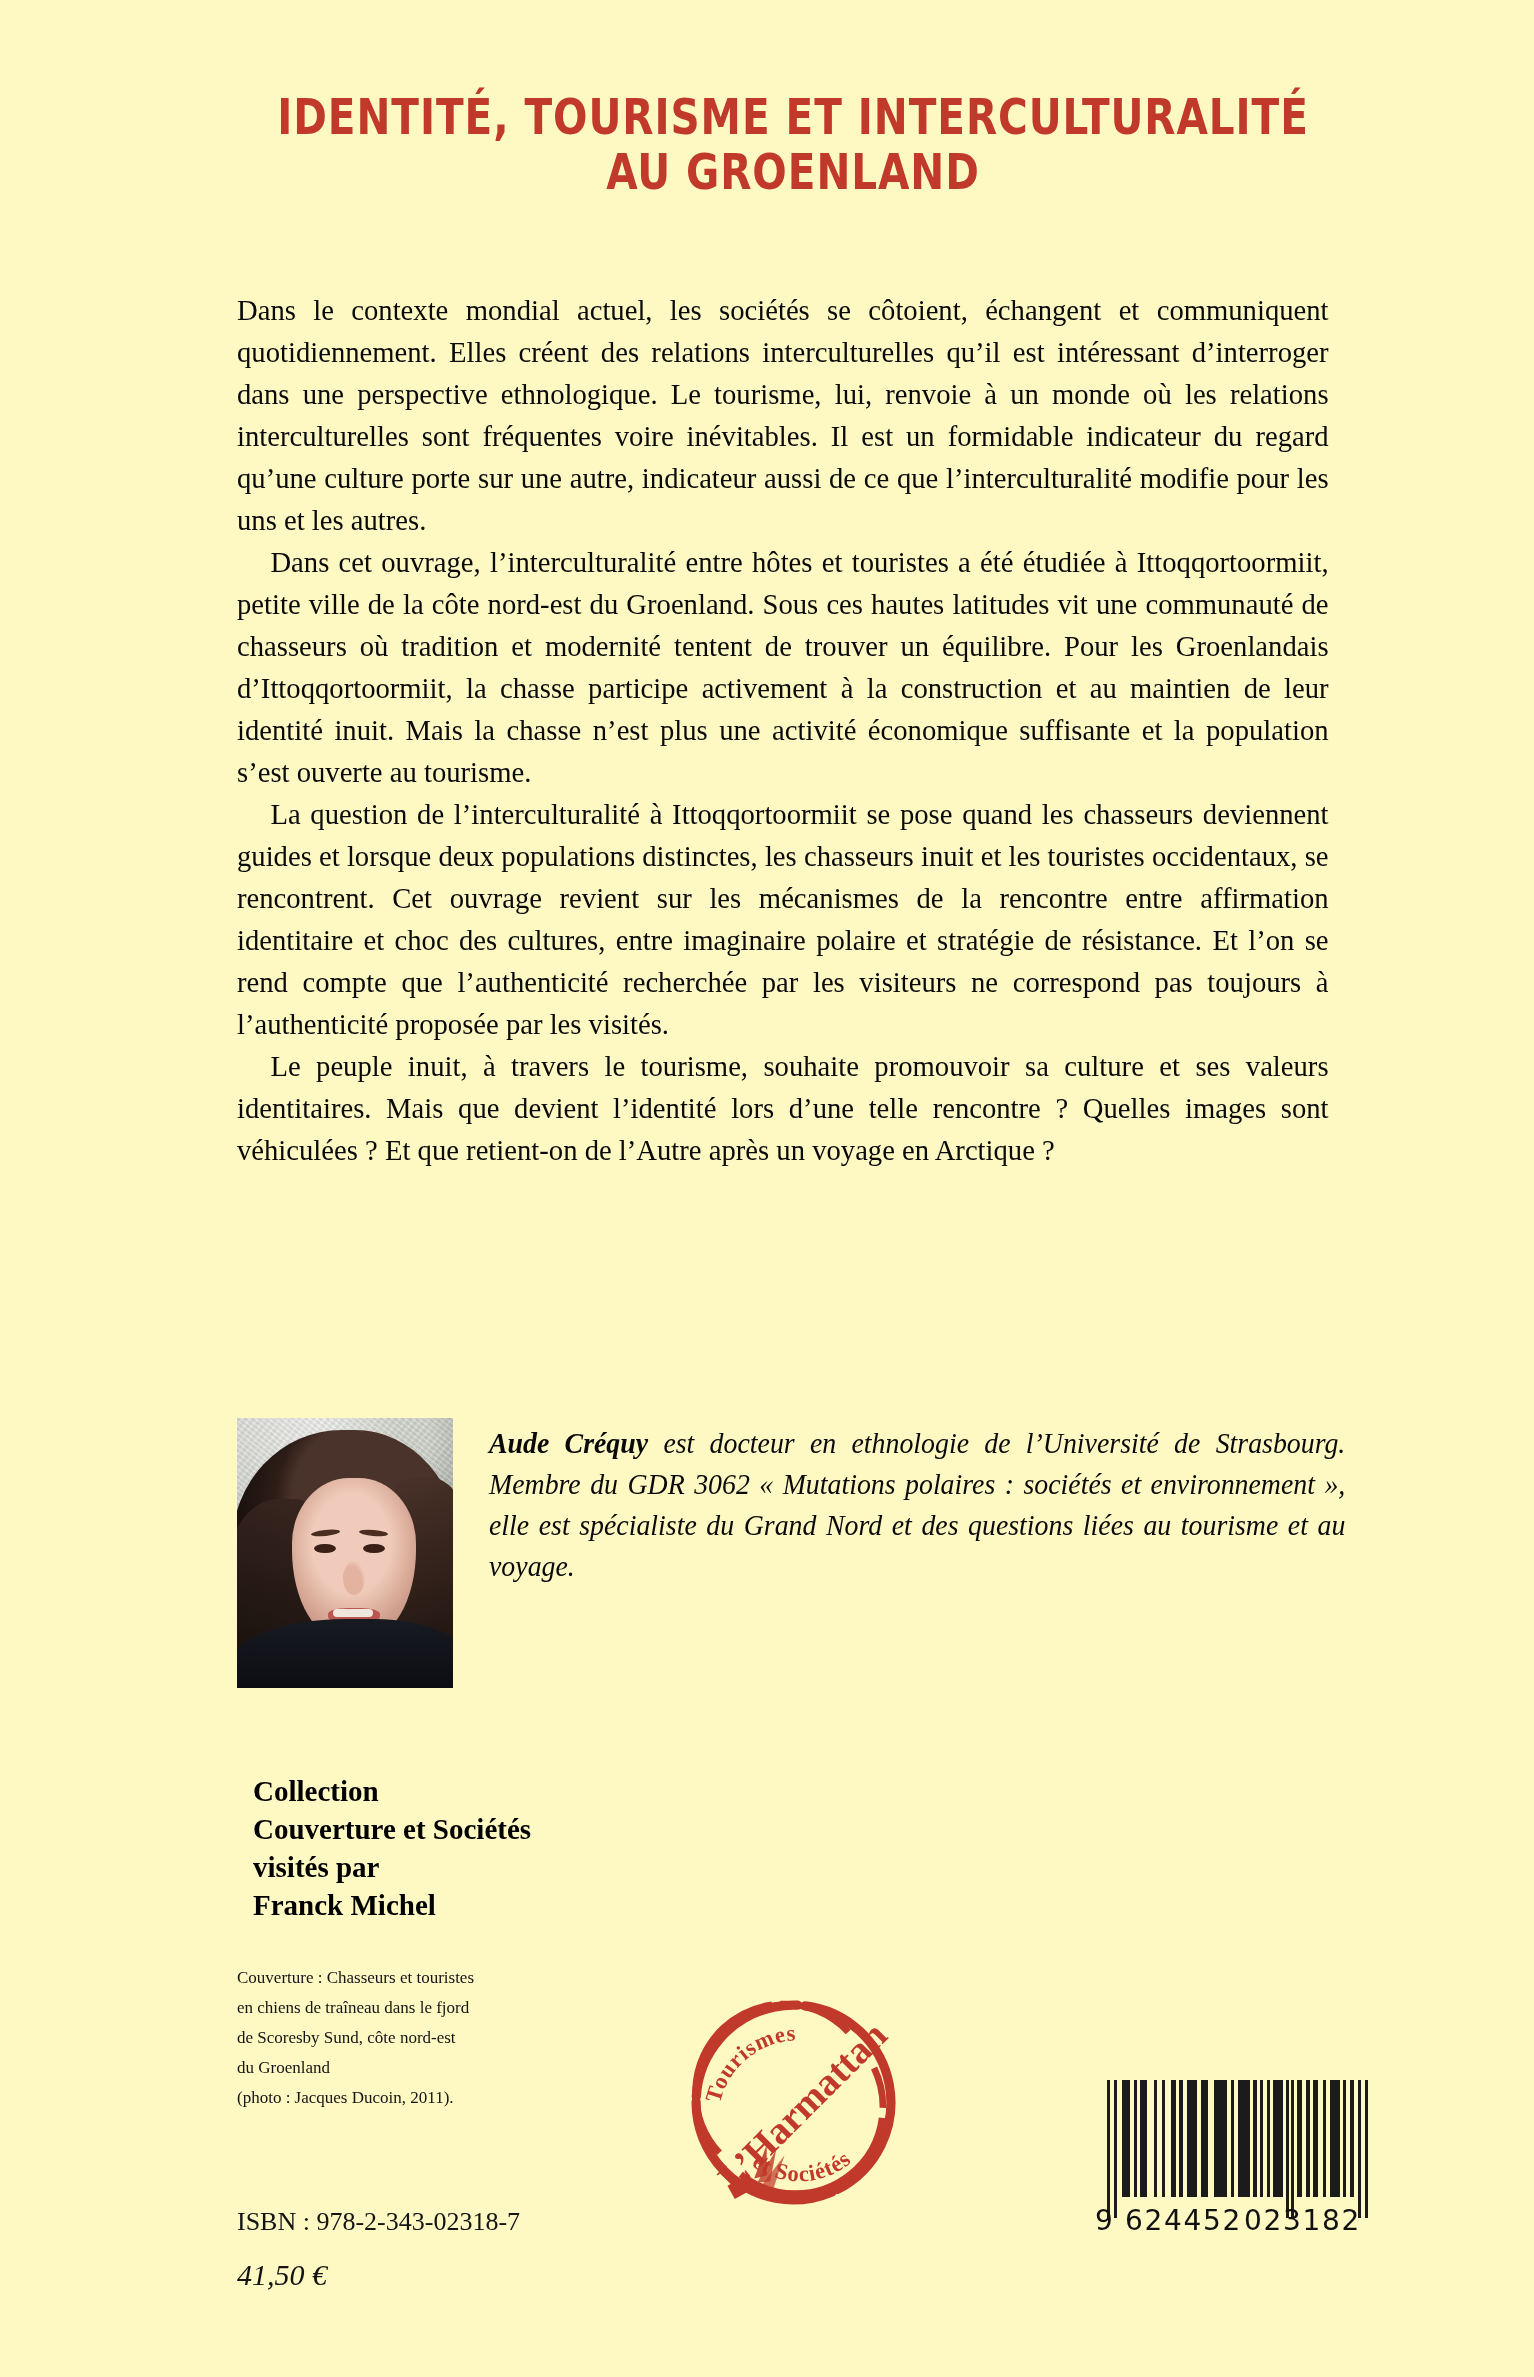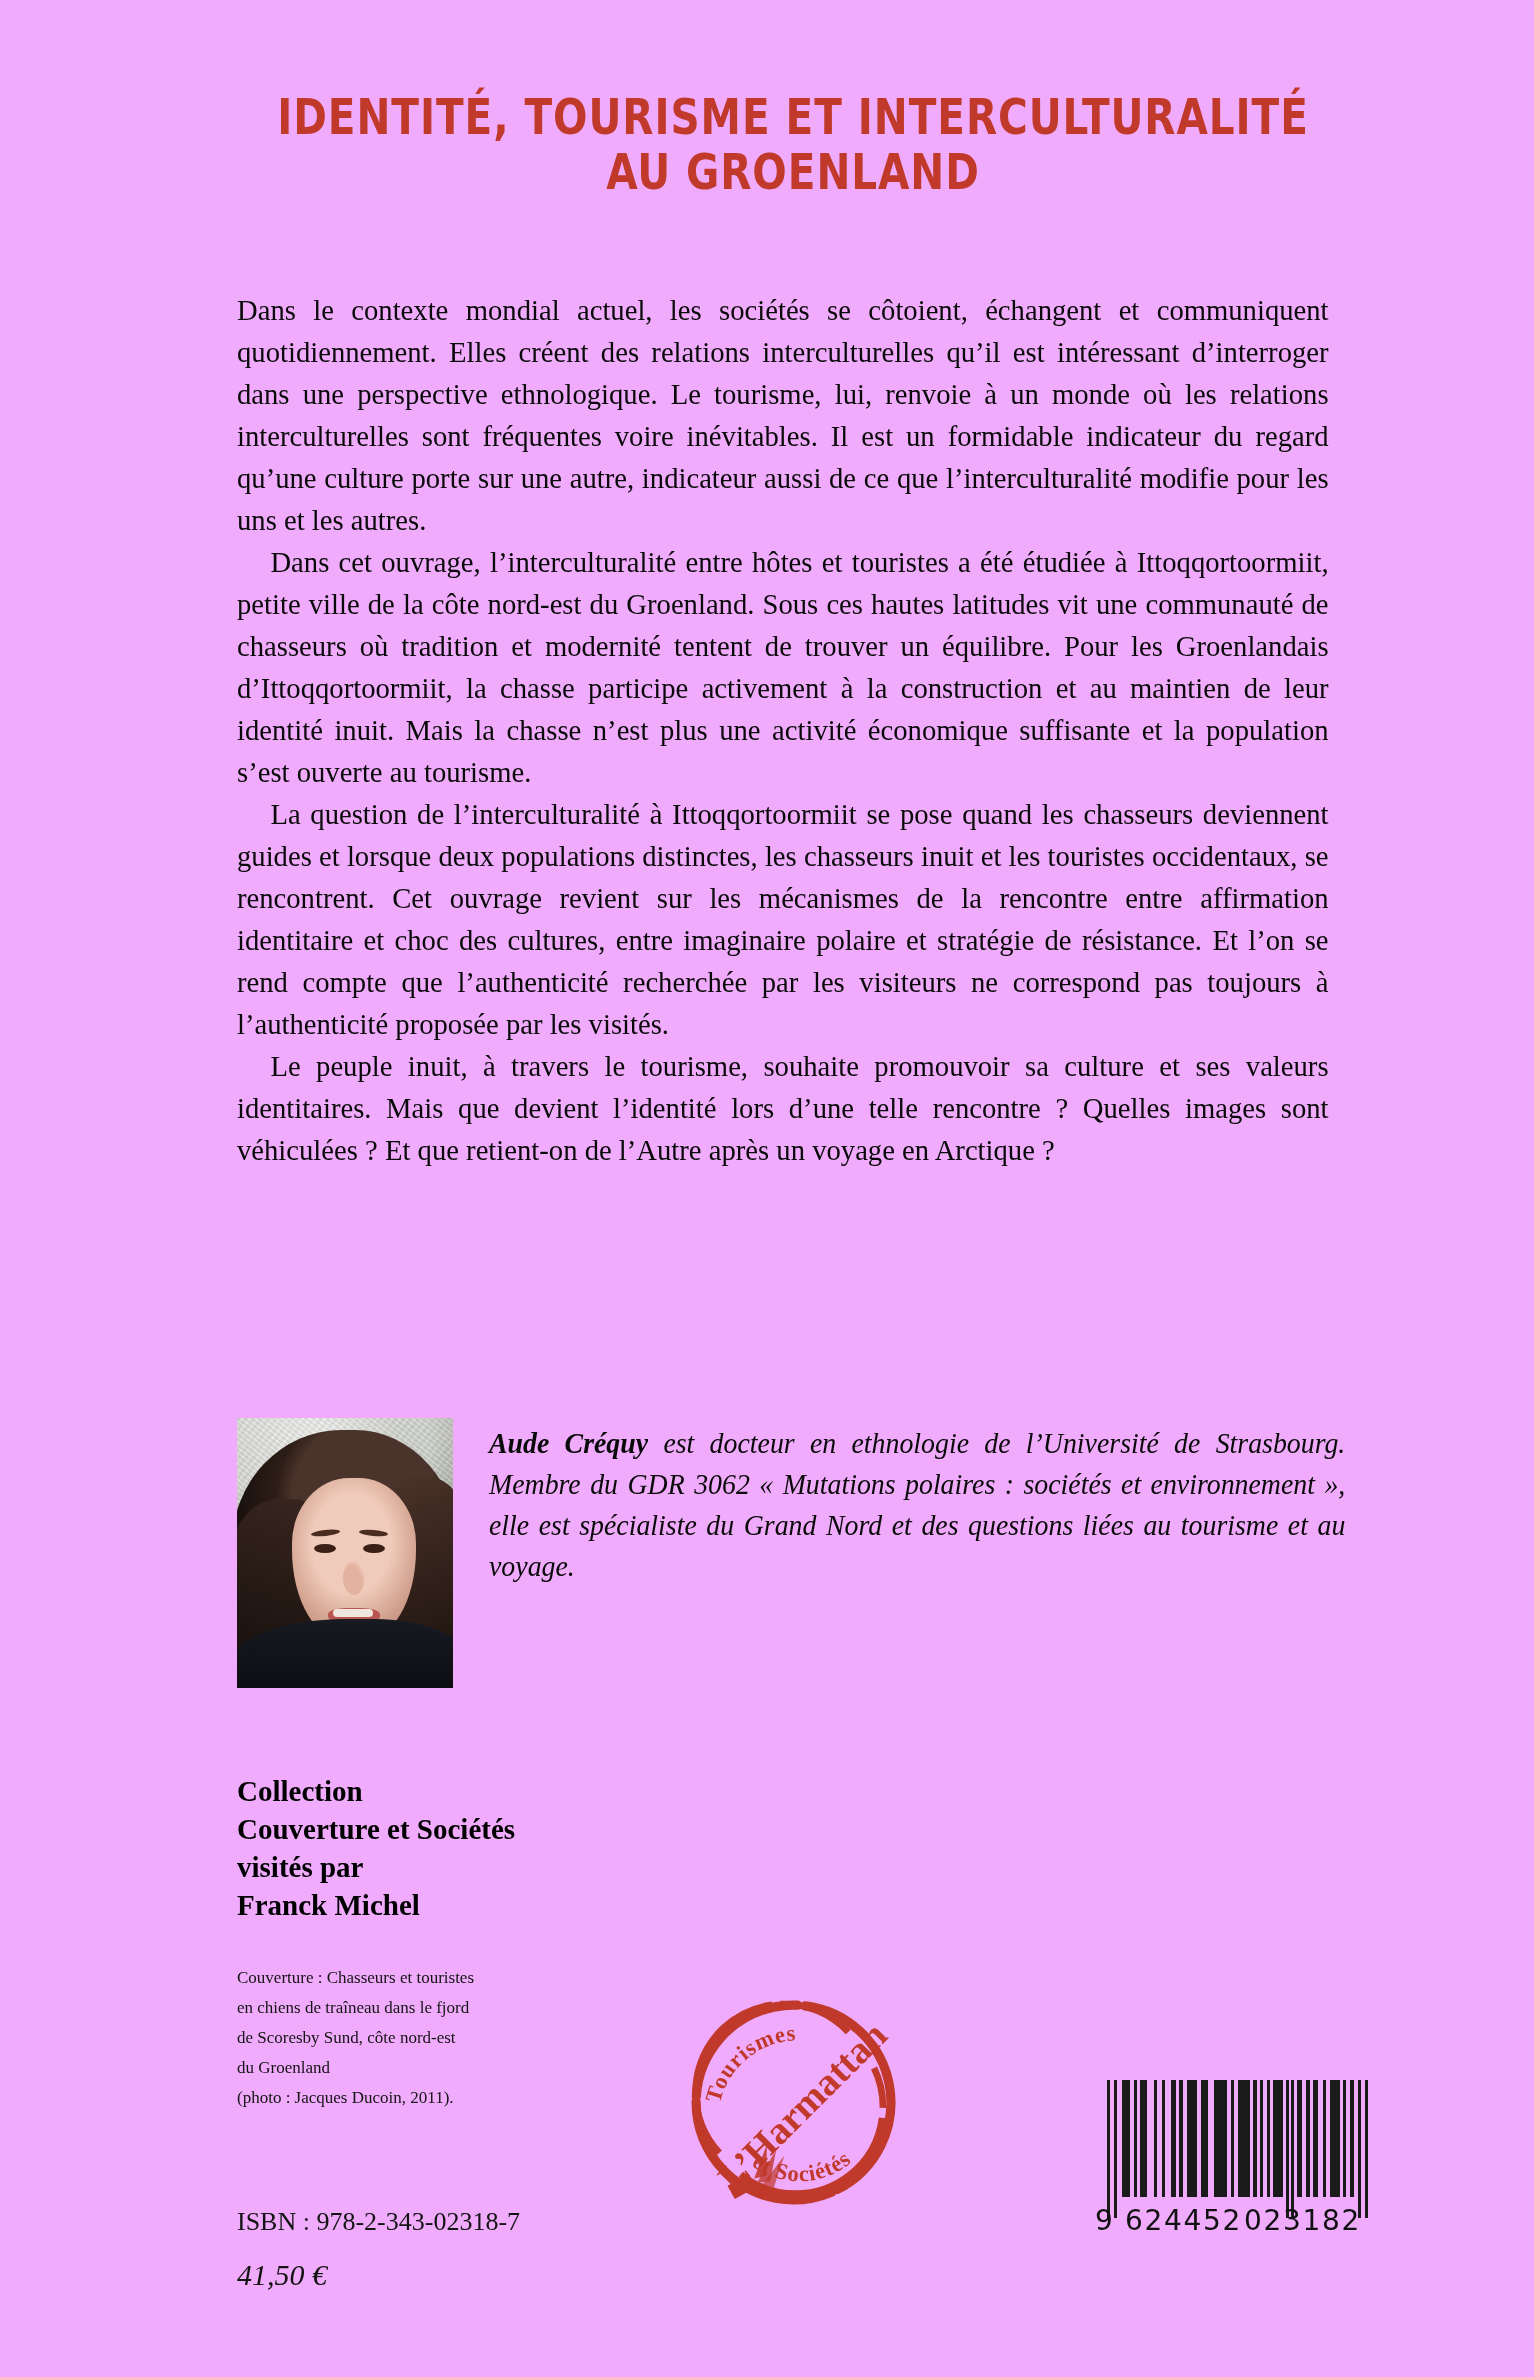--- a/index.html
+++ b/index.html
@@ -12,21 +12,21 @@
     height: 2377px;
     position: relative;
     font-family: "Liberation Serif", serif;
     color: #000000;
     overflow: hidden;
   }
 
   .page {
     position: absolute;
     inset: 0;
-    background: #f0abfc;
+    background: #fef9c3;
   }
 
   
   .title-block {
     position: absolute;
     left: 210px;
     top: 91px;
     width: 1166px;
     text-align: center;
   }
@@ -205,21 +205,21 @@
   .collection {
     position: absolute;
     left: 237px;
     top: 1772px;
     font-family: "Liberation Serif", "DejaVu Serif", serif;
     font-weight: bold;
     font-size: 29px;
     line-height: 38px;
     color: #000;
   }
-  .collection div { white-space: nowrap; }
+  .collection div { white-space: nowrap; margin-left: 16px; }
 
   
   .credits {
     position: absolute;
     left: 237px;
     top: 1963px;
     font-family: "Liberation Serif", "DejaVu Serif", serif;
     font-size: 17px;
     line-height: 30px;
     color: #141414;

